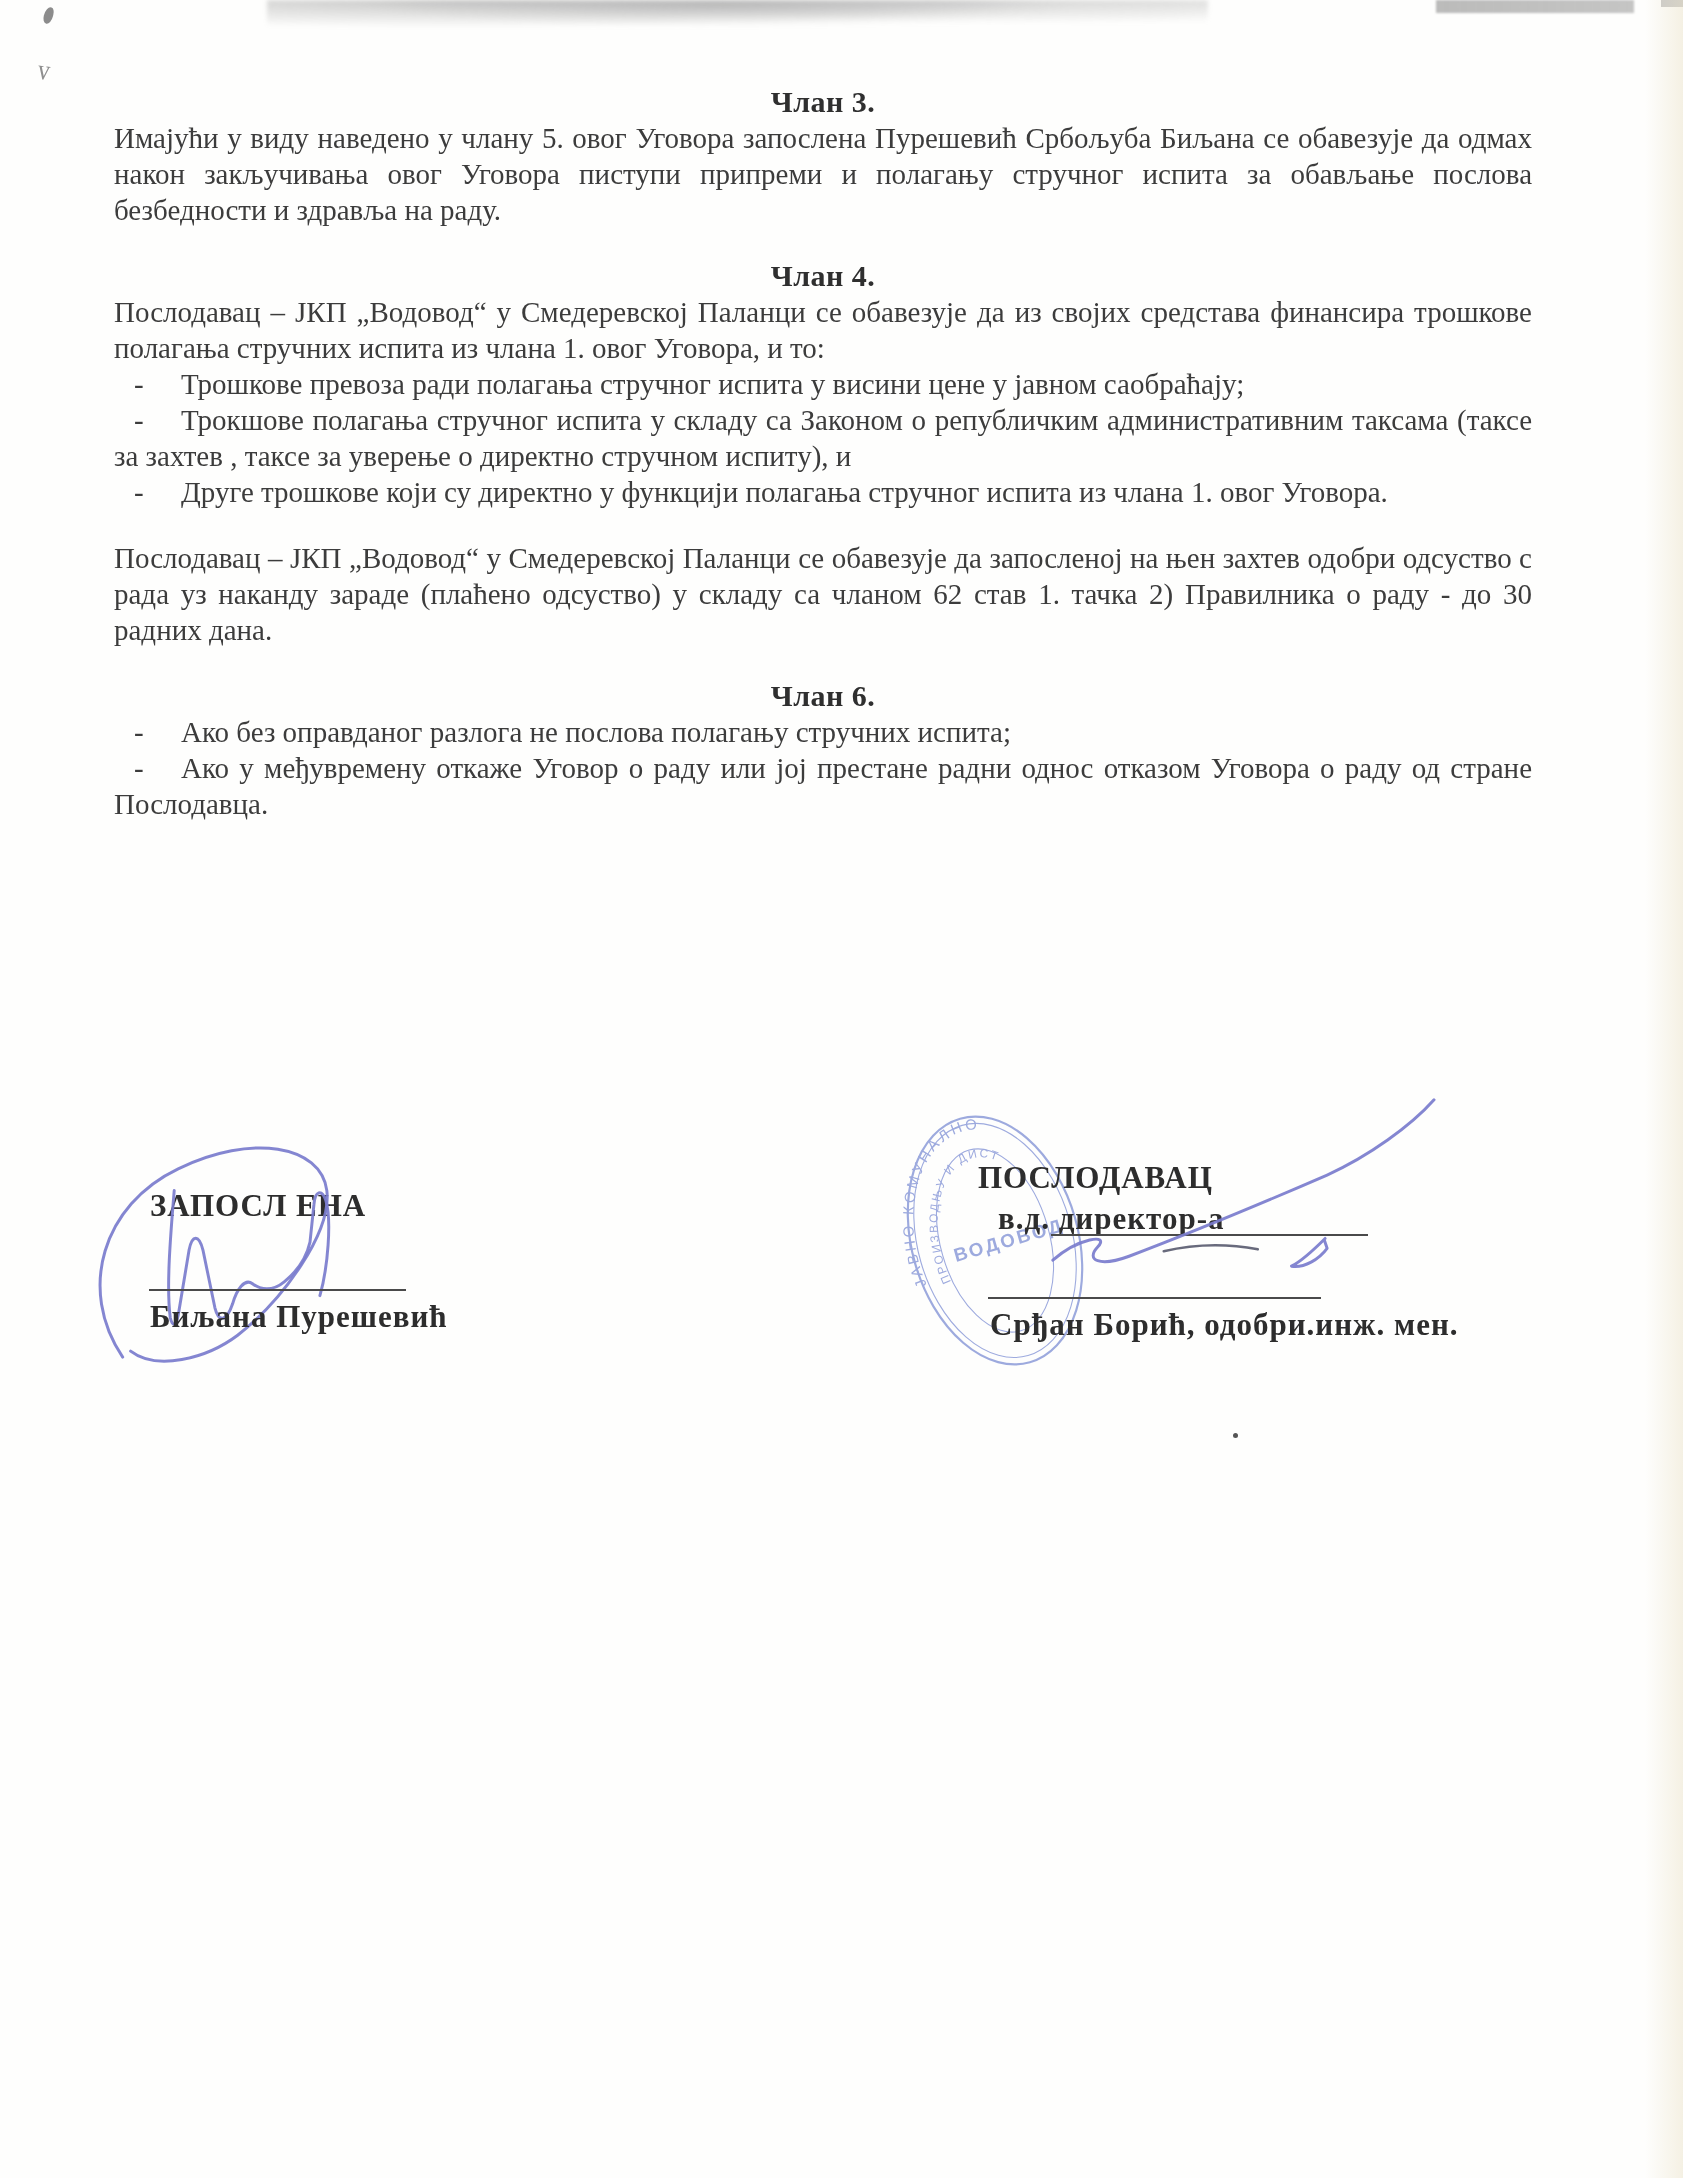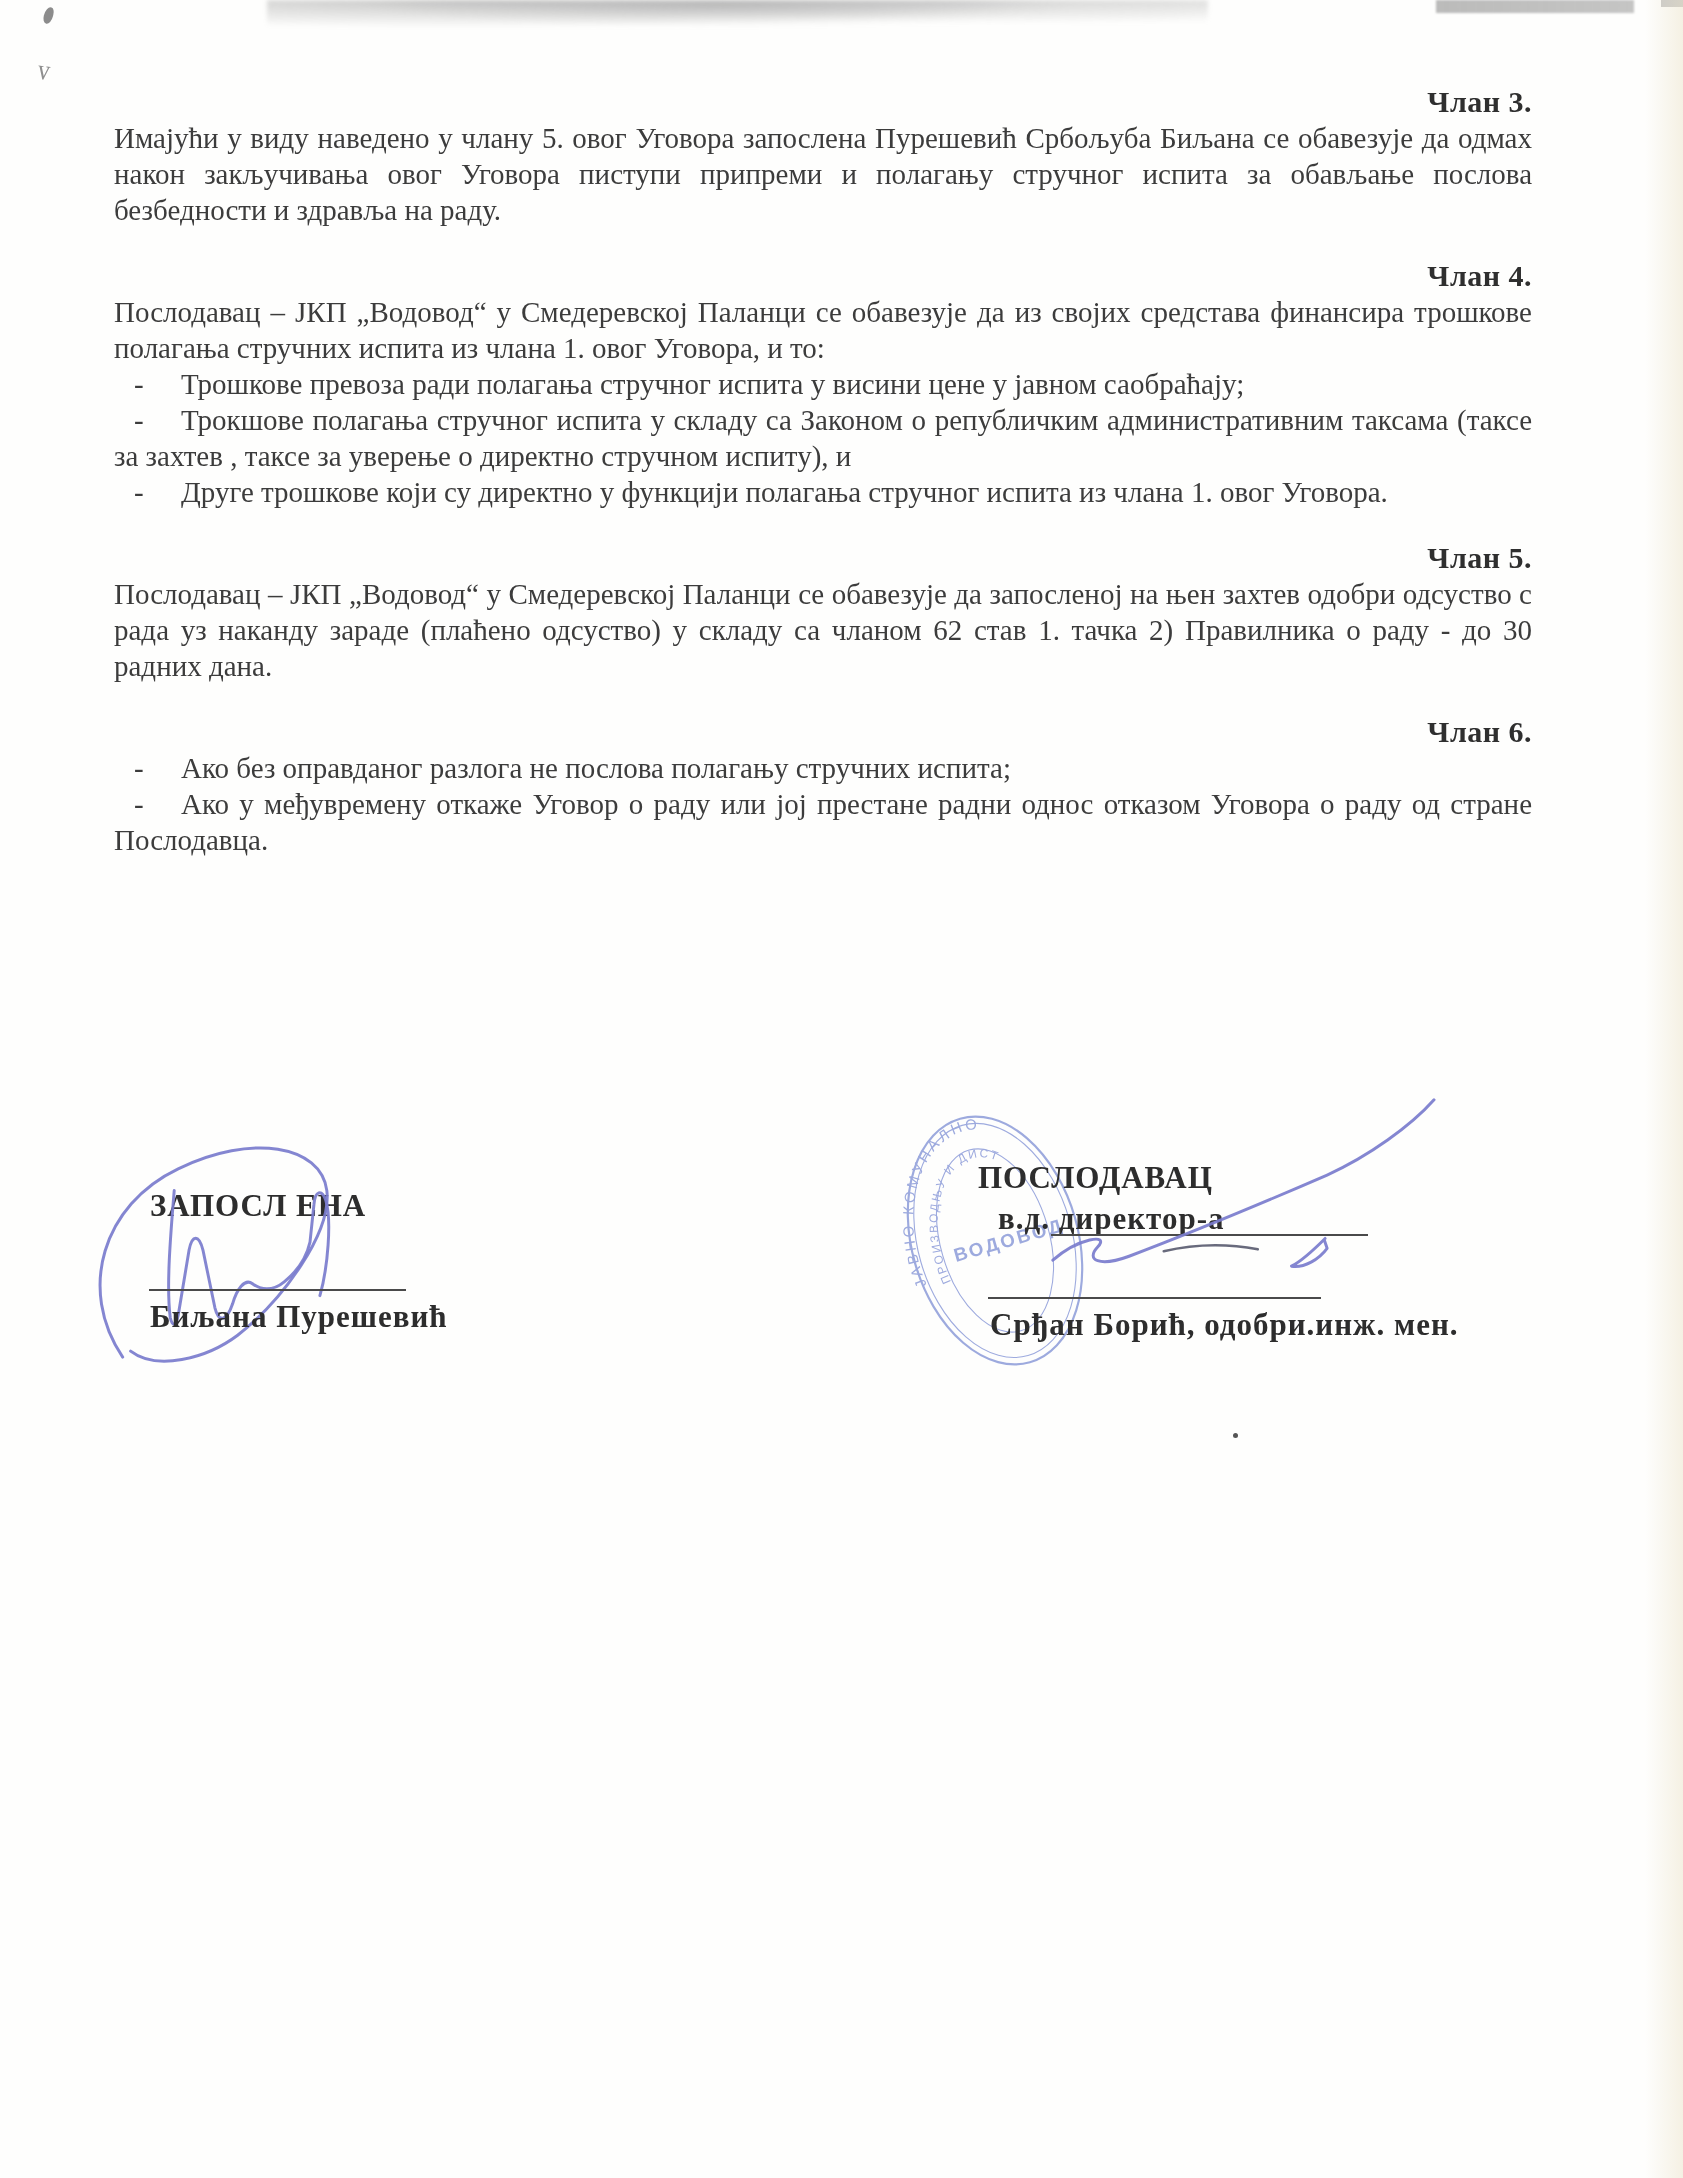--- a/index.html
+++ b/index.html
@@ -16,21 +16,21 @@
   .doc{
     position:absolute;
     left:114px;top:84px;width:1418px;
     font-size:29px;line-height:36px;
     text-align:justify;
   }
   .article{margin:0 0 30px 0;}
   .article h2{
     margin:0;
     font-size:30px;line-height:36px;
-    font-weight:bold;text-align:right;
+    font-weight:bold;text-align:center;
     color:#2f2f2f;
     letter-spacing:0.5px;
   }
   .article p{margin:0;}
   .bullet .dash{
     display:inline-block;
     width:67px;padding-left:20px;
     box-sizing:border-box;
   }
   
@@ -104,21 +104,20 @@
 
     <section class="article">
       <h2>Члан 4.</h2>
       <p>Послодавац – ЈКП „Водовод“ у Смедеревској Паланци се обавезује да из својих средстава финансира трошкове полагања стручних испита из члана 1. овог Уговора, и то:</p>
       <p class="bullet"><span class="dash">-</span><span>Трошкове превоза ради полагања стручног испита у висини цене у јавном саобраћају;</span></p>
       <p class="bullet"><span class="dash">-</span><span>Трокшове  полагања стручног испита у складу са Законом о републичким административним таксама (таксе за захтев , таксе за уверење о директно стручном испиту), и</span></p>
       <p class="bullet"><span class="dash">-</span><span>Друге трошкове који су директно у функцији полагања стручног испита из члана 1. овог Уговора.</span></p>
     </section>
 
     <section class="article">
-      <h2>Члан 5.</h2>
       <p>Послодавац – ЈКП „Водовод“ у Смедеревској Паланци се обавезује да запосленој на њен захтев одобри одсуство с рада уз наканду зараде (плаћено одсуство) у складу са чланом 62 став 1. тачка 2) Правилника о раду  - до 30 радних дана.</p>
     </section>
 
     <section class="article">
       <h2>Члан 6.</h2>
       <p class="bullet"><span class="dash">-</span><span>Ако без оправданог разлога не послова полагању стручних испита;</span></p>
       <p class="bullet"><span class="dash">-</span><span>Ако у међувремену откаже Уговор о раду или јој престане радни однос отказом Уговора о раду од стране Послодавца.</span></p>
     </section>
 
 

